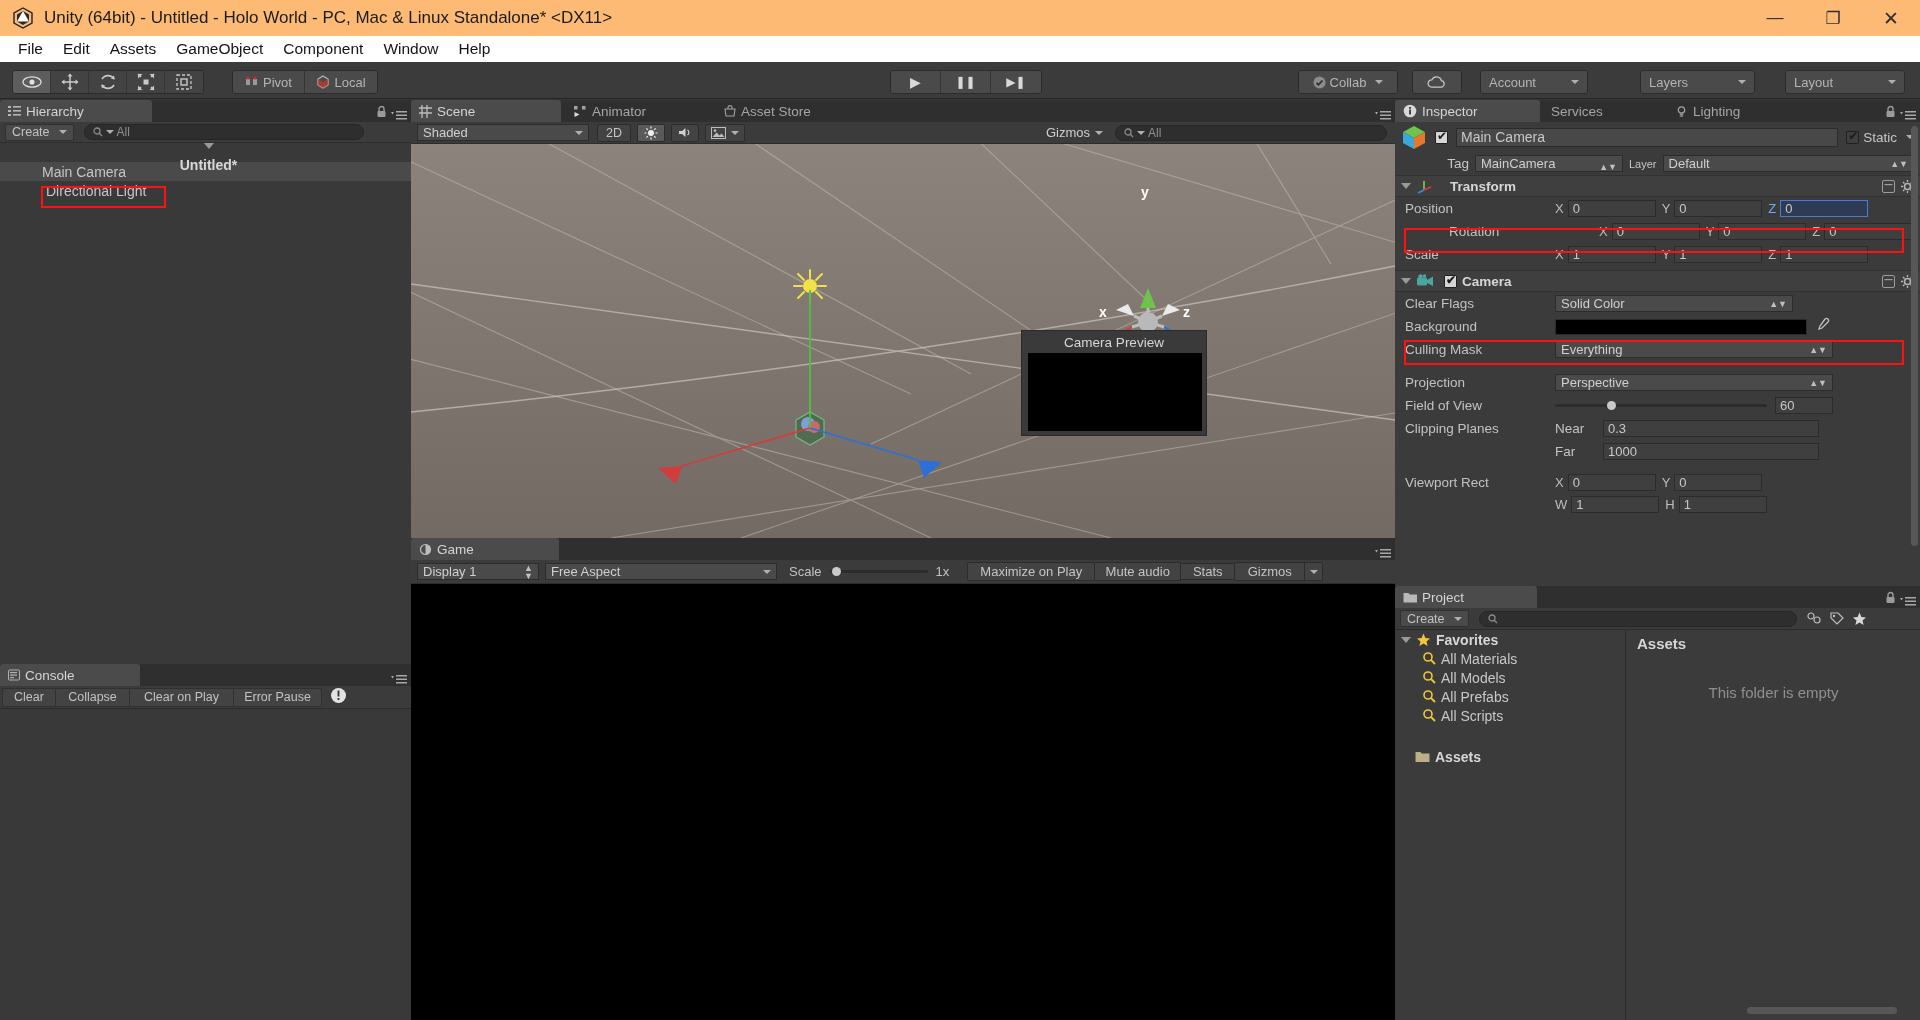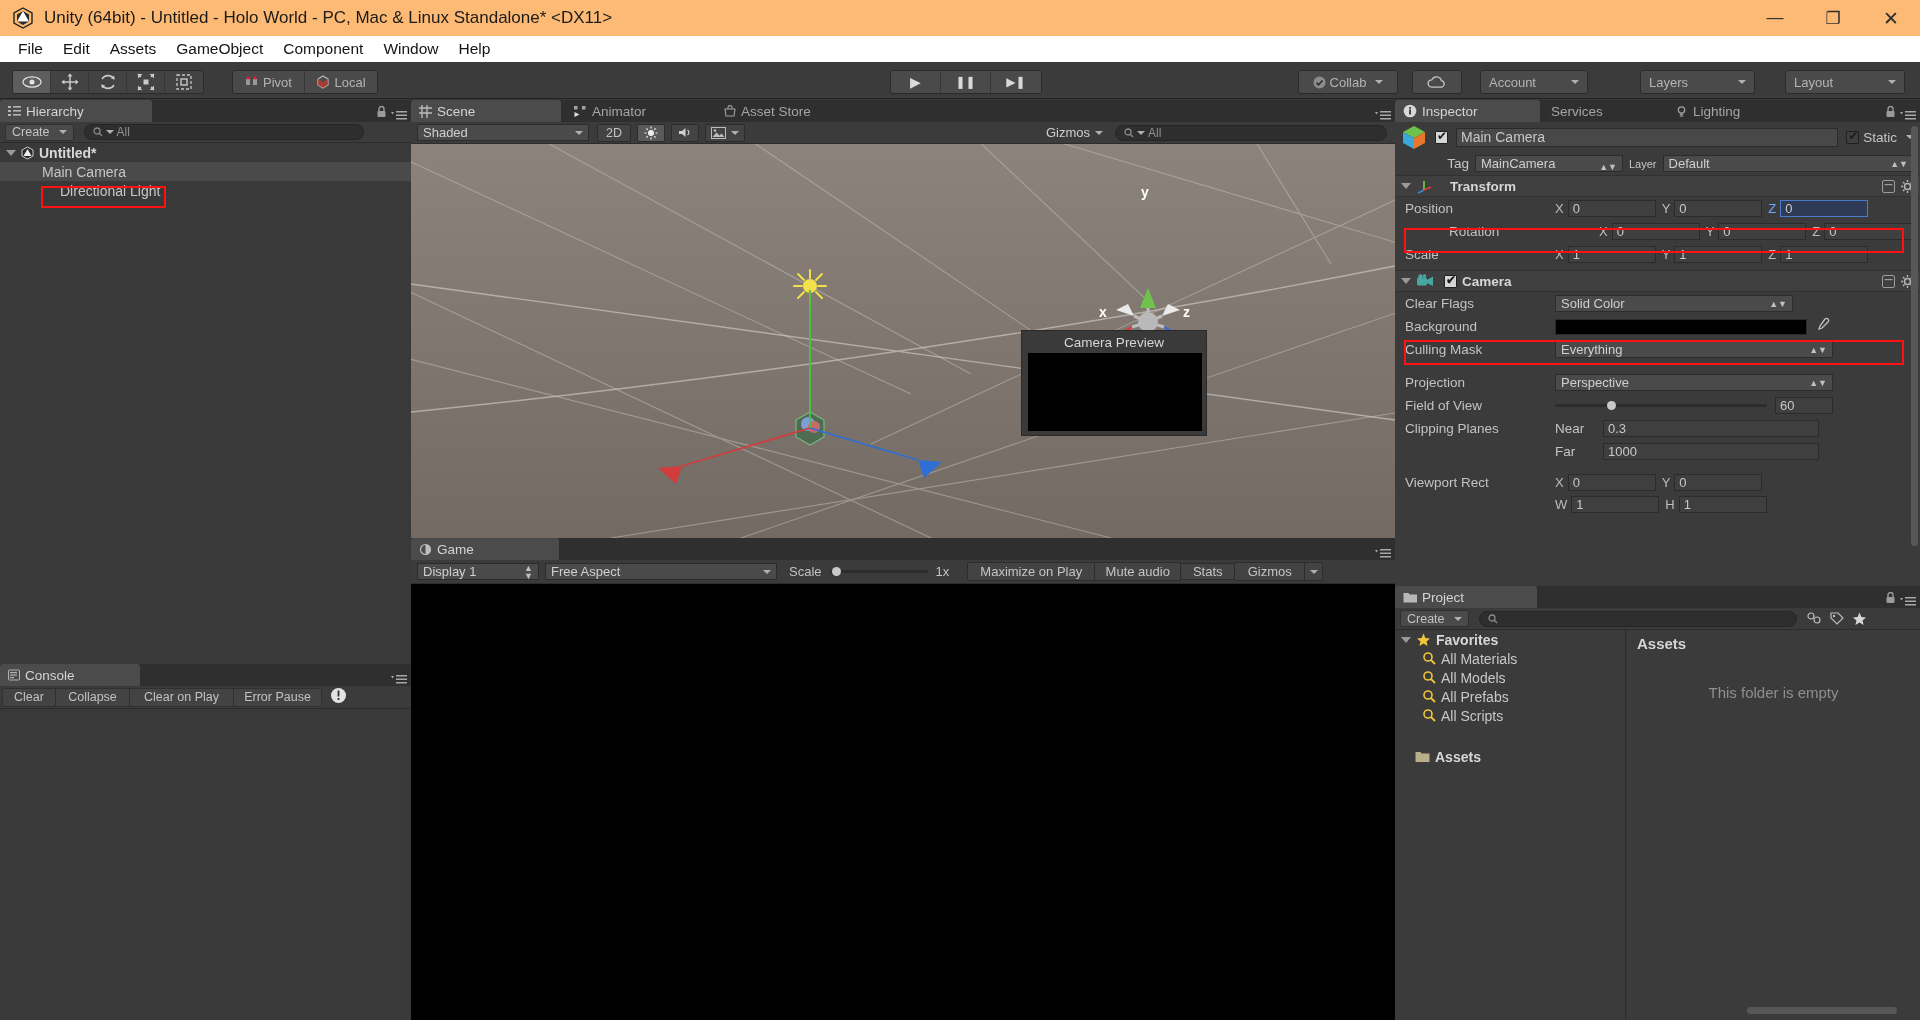--- a/index.html
+++ b/index.html
@@ -55,21 +55,21 @@
   .toolrow { display:flex; align-items:center; height:21px; background:#3b3b3b;
     border-bottom:1px solid #2c2c2c; }
   .createbtn { height:17px; background:#4a4a4a; border:1px solid #303030;
     border-radius:2px; display:flex; align-items:center; padding:0 6px;
     font-size:12.5px; color:#c2c2c2; margin-left:5px; gap:4px;}
   .searchbox { height:16px; background:#2e2e2e; border-radius:8px;
     border:1px solid #262626; display:flex; align-items:center; padding:0 8px;
     font-size:12px; color:#909090; gap:3px; }
   .treerow { display:flex; align-items:center; height:19px; font-size:14px;
     color:#c6c6c6; padding-left:4px; gap:4px; }
-  .treerow.root { color:#d8d8d8; font-weight:bold; }
+  .treerow.root { color:#d8d8d8; font-weight:bold;flex-direction:column; }
   .tri { width:0;height:0;border-left:5px solid transparent;
     border-right:5px solid transparent;border-top:6px solid #9a9a9a; }
 
   
   .redbox { position:absolute; border:2px solid #ff1111; pointer-events:none;
     z-index:50; }
 
   
   .sceneview { position:absolute; background:#7d736c; overflow:hidden; }
 
@@ -286,21 +286,21 @@
         <span class="tri"></span>
         <svg width="15" height="14" viewBox="0 0 15 14">
             <polygon points="7.5,1 13,4 13,10 7.5,13 2,10 2,4" fill="#2a2a2a" stroke="#cfcfcf" stroke-width="1"></polygon>
             <polygon points="7.5,3 11.5,10 3.5,10" fill="#f0f0f0"></polygon>
           </svg>
         <span>Untitled*</span>
       </div>
       <div class="treerow" style="padding-left:42px; background:#4a4a4a;">
         <span>Main Camera</span>
       </div>
-      <div class="treerow" style="padding-left:60px;">
+      <div class="treerow" style="padding-left:46px;">
         <span>Directional Light</span>
       </div>
     </div>
   </div>
 </div>
 
 <div class="redbox" style="left:41px; top:186px; width:125px; height:22px;"></div>
 
 <div class="panel" style="left:0; top:664px; width:411px; height:356px;">
   <div style="position:absolute;left:0;top:0;width:411px;height:22px;background:#2f2f2f;">

